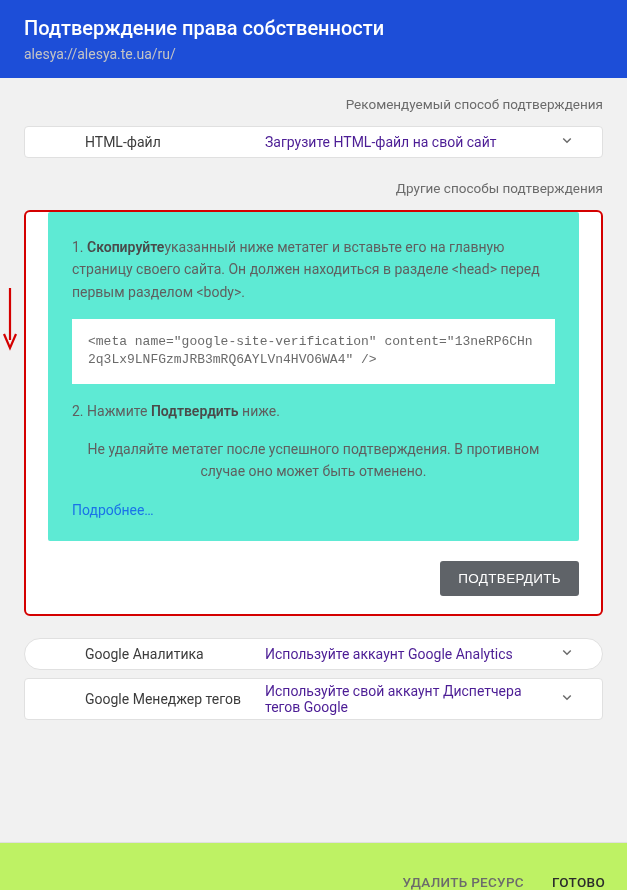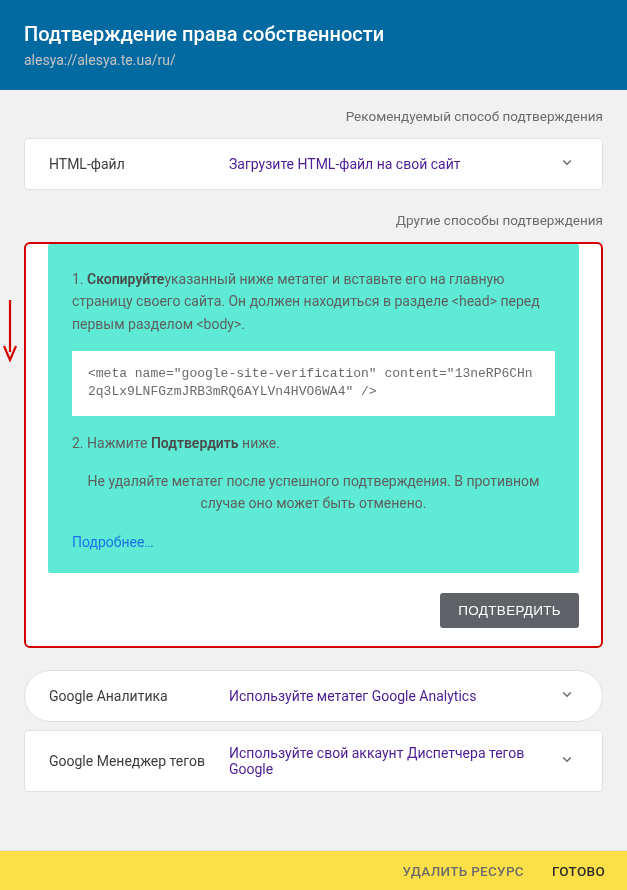--- a/index.html
+++ b/index.html
@@ -1,35 +1,35 @@
 <!DOCTYPE html>
 <html><head>
 <meta charset="utf-8">
 <style>
 * { box-sizing: border-box; margin: 0; padding: 0; }
 body { font-family: Roboto, Arial, sans-serif; background: #f1f1f1; width: 627px; height: 890px; overflow: hidden; color: #5f6368; }
-.header { background: #0369a1; padding: 22px 24px; }
+.header { background: #1d4ed8; padding: 16px 24px; }
 .header h1 { color: #fff; font-size: 20px; font-weight: 500; margin-bottom: 6px; }
 .header .url { color: #c4c4c4; font-size: 14px; }
 .content { padding: 18px 24px 0; position: relative; }
 .section-label { font-size: 13.5px; color: #6b6b6b; margin-bottom: 14px; text-align: right; }
 .card { background: #fff; border: 1px solid #e0e0e0; border-radius: 4px; margin-bottom: 22px; }
 .card.highlighted { border: 2.5px solid #d40000; border-radius: 6px; }
-.row { display: flex; align-items: center; padding: 14px 24px; cursor: pointer; }
+.row { display: flex; align-items: center; padding: 4px 24px; cursor: pointer; margin-left: 36px; }
 .row .title { width: 180px; font-size: 14px; color: #3c3c3c; font-weight: 400; flex-shrink: 0; }
 .row .desc { flex: 1; font-size: 14px; color: #4c1d95; padding-right: 16px; }
 .row .chev { width: 20px; color: #6b6b6b; flex-shrink: 0; }
 .expanded-body { background: #5eead4; margin: 0 22px 20px; padding: 24px 24px 20px; border-radius: 2px; font-size: 14px; line-height: 1.6; color: #5f5f5f; }
 .expanded-body p { margin-bottom: 16px; }
 .code-box { background: #fff; padding: 14px 16px; font-family: "Courier New", monospace; font-size: 13px; color: #6b6b6b; margin-bottom: 16px; word-break: break-all; line-height: 1.4; }
 .link { color: #1a73e8; cursor: pointer; }
 .note { margin-top: 14px; margin-bottom: 14px; text-align: center; }
 .confirm-row { text-align: right; padding: 0 22px 18px; }
 .confirm-btn { background: #5f6368; color: #fff; border: none; padding: 10px 18px; font-size: 13.5px; font-weight: 500; border-radius: 3px; cursor: pointer; letter-spacing: 0.3px; }
-.footer { position: absolute; bottom: 0; left: 0; right: 0; background: #fde047; height: 40px; display: flex; align-items: center; justify-content: flex-end; padding: 0 22px; border-top: 1px solid #e0e0e0; }
+.footer { position: absolute; bottom: 0; left: 0; right: 0; background: #bef264; height: 48px; display: flex; align-items: flex-end; justify-content: flex-end; padding: 0 22px; border-top: 1px solid #e0e0e0; }
 .footer .act { font-size: 13.5px; font-weight: 500; color: #6b6b6b; margin-left: 28px; cursor: pointer; letter-spacing: 0.3px; }
 .footer .act.primary { color: #2b2b2b; }
 .arrow-annot { position: absolute; left: 2px; top: 208px; pointer-events: none; }
 b { font-weight: 600; color: #4a4a4a; }
 </style>
 </head>
 <body>
 
 <div class="header">
   <h1>Подтверждение права собственности</h1>
@@ -74,21 +74,21 @@
     </div>
 
     <div class="confirm-row">
       <button class="confirm-btn">ПОДТВЕРДИТЬ</button>
     </div>
   </div>
 
   <div class="card" style="margin-bottom:8px;border-radius:27px;">
     <div class="row">
       <div class="title">Google Аналитика</div>
-      <div class="desc">Используйте метатег Google Analytics</div>
+      <div class="desc">Используйте аккаунт Google Analytics</div>
       <div class="chev">
         <svg width="18" height="18" viewBox="0 0 24 24">
             <path d="M7 10l5 5 5-5" stroke="#6b6b6b" stroke-width="2" fill="none"></path>
           </svg>
       </div>
     </div>
   </div>
 
   <div class="card" style="margin-bottom:0;">
     <div class="row">

